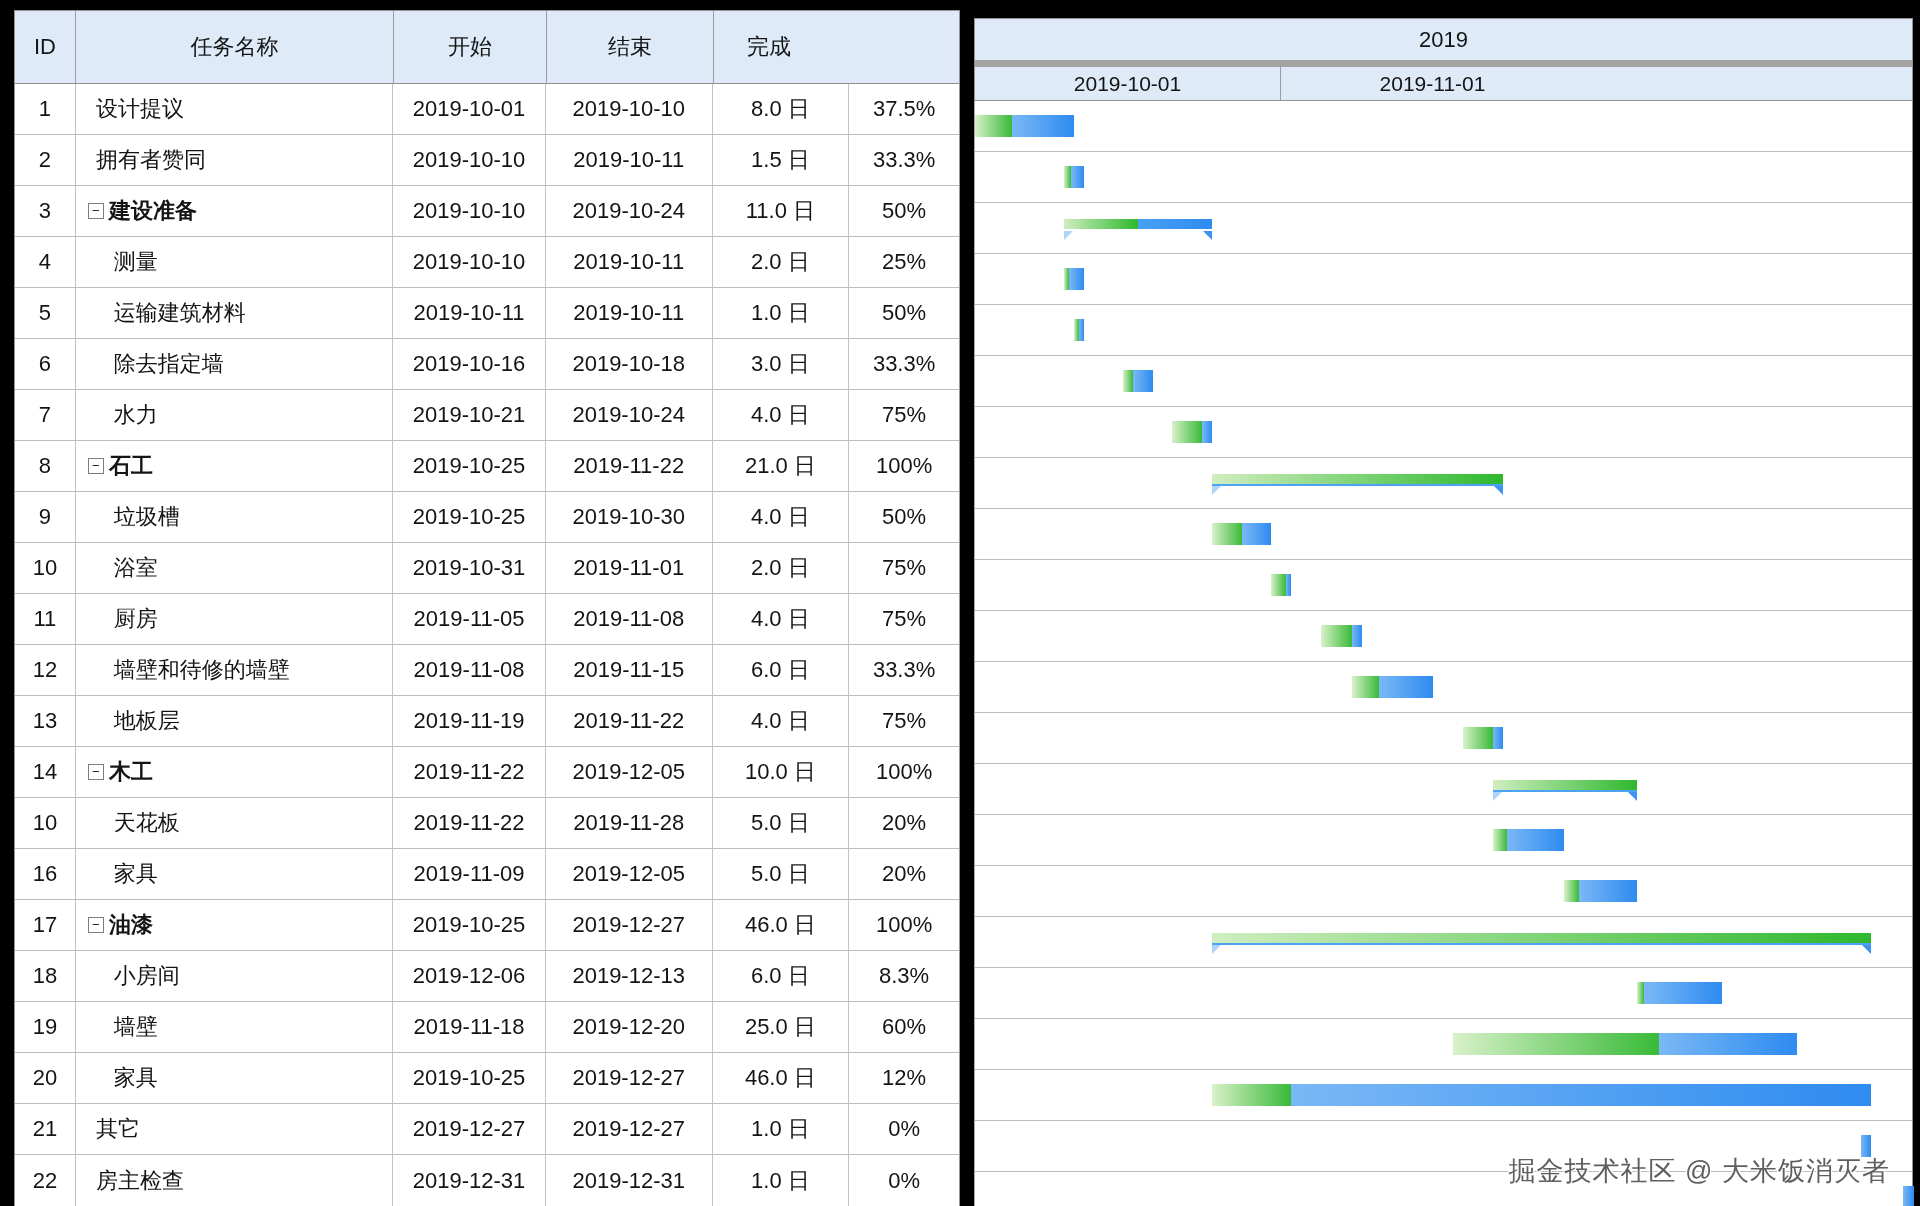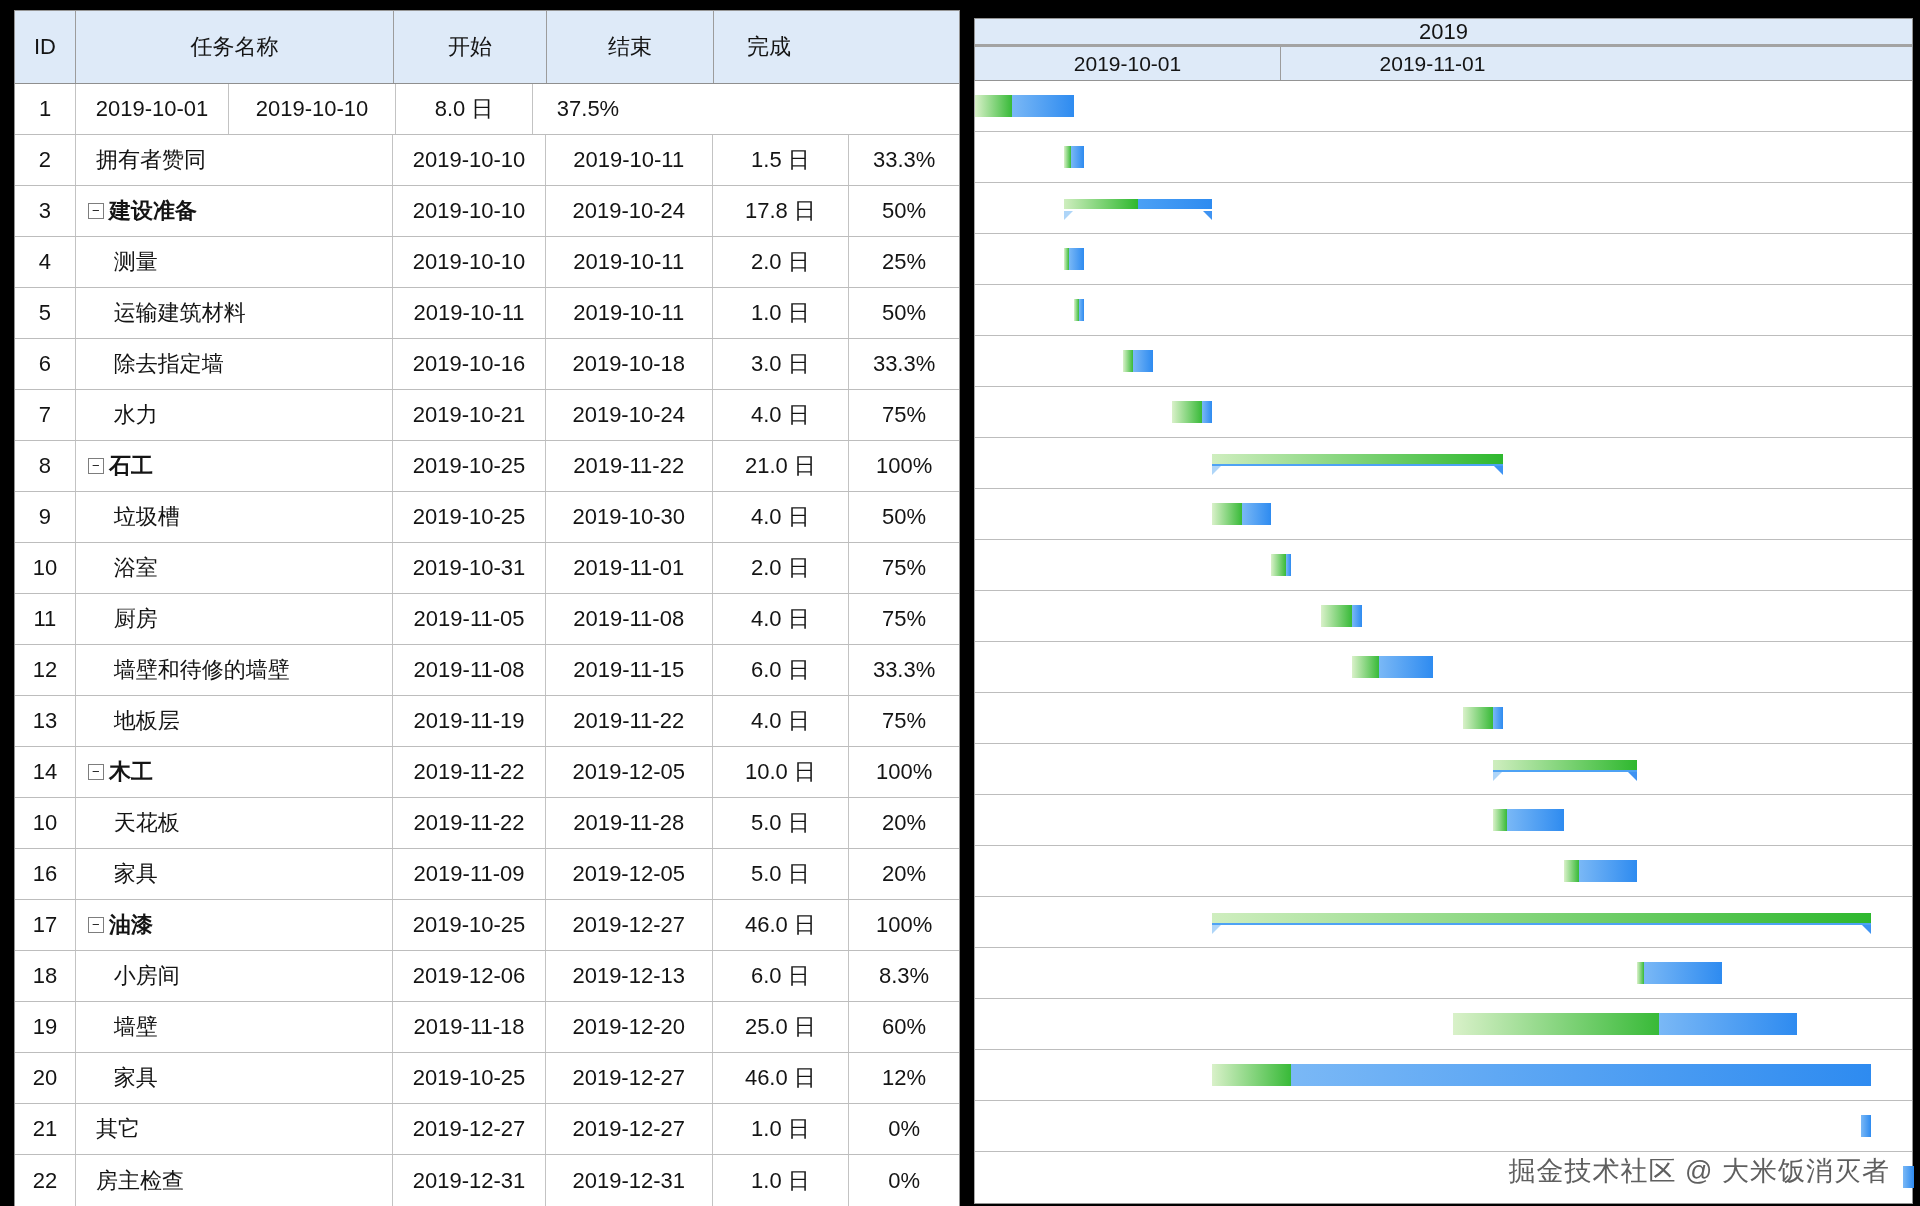--- a/index.html
+++ b/index.html
@@ -26,22 +26,22 @@
   .c-pct{width:110px;}
   .c-name.indent1{padding-left:38px;}
   .c-name.grp{padding-left:12px;font-weight:bold;}
   .collapse-box{display:inline-flex;align-items:center;justify-content:center;
                 width:14px;height:14px;border:1px solid #7d7d7d;background:#fff;
                 font-size:13px;line-height:12px;font-weight:normal;margin-right:5px;flex:0 0 auto;}
 
   
   #timeline{position:absolute;left:974px;top:18px;width:939px;box-sizing:border-box;}
   #chart-header{border:1px solid #949494;box-sizing:border-box;background:#deeaf8;}
-  #year-row{height:28px;display:flex;align-items:center;justify-content:center;
-            font-size:22px;border-bottom:3px solid #a3a3a3;box-sizing:border-box;}
+  #year-row{height:48px;display:flex;align-items:center;justify-content:center;
+            font-size:22px;border-bottom:7px solid #a3a3a3;box-sizing:border-box;}
   #month-row{height:33px;display:flex;box-sizing:border-box;}
   .month-cell{display:flex;align-items:center;justify-content:center;font-size:21px;
               border-right:1px solid #9c9c9c;box-sizing:border-box;height:100%;}
   .month-cell:last-child{border-right:none;}
   #chart-body{border-left:1px solid #aaa;border-right:1px solid #949494;border-bottom:1px solid #949494;box-sizing:border-box;background:#fff;}
   .crow{position:relative;height:51px;box-sizing:border-box;border-bottom:1px solid #bdbdbd;}
   .crow:last-child{border-bottom:none;}
 
   
   .task-bar{position:absolute;top:14px;height:22px;display:flex;overflow:hidden;}
@@ -74,20 +74,23 @@
       <div class="hcell c-name" style="justify-content:center;padding-left:0;">任务名称</div>
       <div class="hcell c-start">开始</div>
       <div class="hcell c-end">结束</div>
       <div class="hcell c-pct">完成</div>
     </div>
     <div id="left-body">
         <div class="trow">
           <div class="tcell c-id">
             <span>1</span>
           </div>
+          <div class="tcell c-name">
+            <span>设计提议</span>
+          </div>
           <div class="tcell c-start">
             <span>2019-10-01</span>
           </div>
           <div class="tcell c-end">
             <span>2019-10-10</span>
           </div>
           <div class="tcell c-dur">
             <span>8.0 日</span>
           </div>
           <div class="tcell c-pct">
@@ -122,21 +125,21 @@
             <span class="collapse-box">−</span>
             <span>建设准备</span>
           </div>
           <div class="tcell c-start">
             <span>2019-10-10</span>
           </div>
           <div class="tcell c-end">
             <span>2019-10-24</span>
           </div>
           <div class="tcell c-dur">
-            <span>17.8 日</span>
+            <span>11.0 日</span>
           </div>
           <div class="tcell c-pct">
             <span>50%</span>
           </div>
         </div>
         <div class="trow">
           <div class="tcell c-id">
             <span>4</span>
           </div>
           <div class="tcell c-name indent1">

